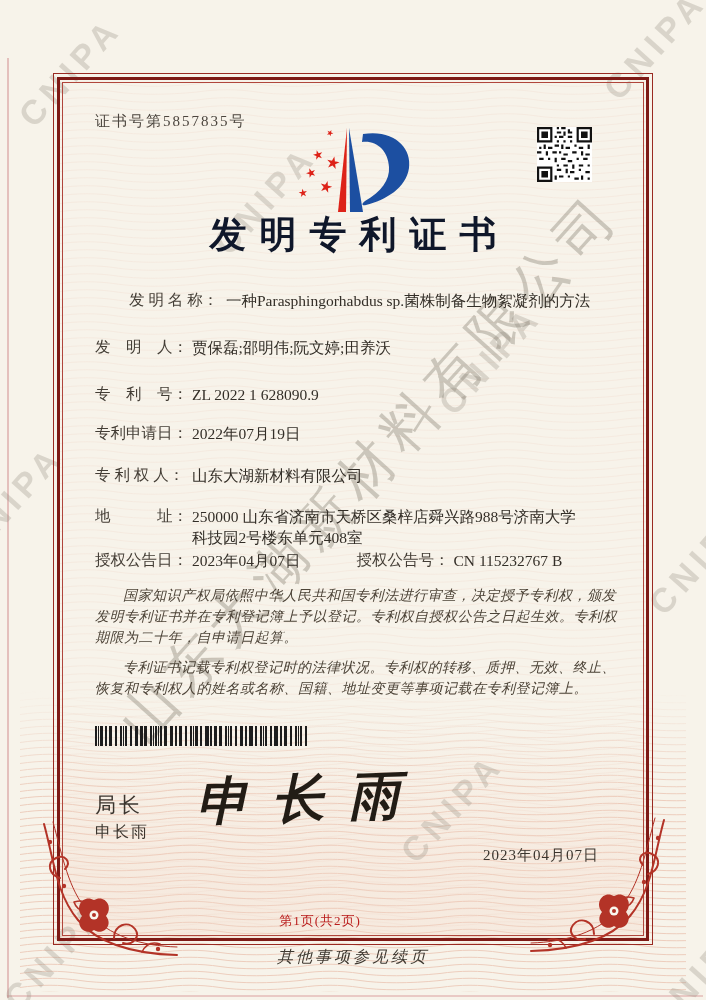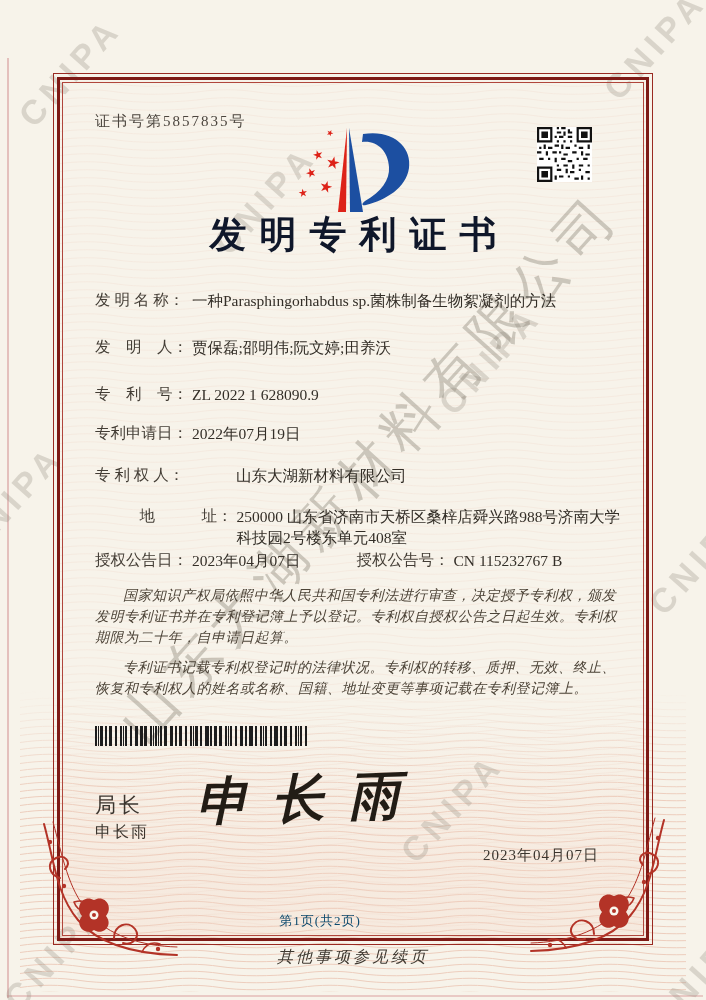--- a/index.html
+++ b/index.html
@@ -57,21 +57,21 @@
       repeating-linear-gradient(90deg,#1d1d1d 0 1px,rgba(0,0,0,0) 1px 7px),
       repeating-linear-gradient(90deg,rgba(0,0,0,0) 0 3px,#1d1d1d 3px 4px,rgba(0,0,0,0) 4px 11px);}
 
   .signer-title{left:95px;top:791px;font-size:21px;color:#3b352e;letter-spacing:3px;}
   .signer-name{left:95px;top:822px;font-size:16px;color:#3b352e;letter-spacing:2px;}
   .signature{left:196px;top:764px;font-size:52px;font-weight:bold;letter-spacing:24px;
      color:#221c15;transform:rotate(-2deg);font-style:italic;}
 
   .issue-date{left:483px;top:846px;font-size:15px;color:#3b352e;letter-spacing:1px;}
 
-  .page-no{left:60px;top:912px;width:520px;text-align:center;font-size:13px;color:#0c4a6e;letter-spacing:1px;}
+  .page-no{left:60px;top:912px;width:520px;text-align:center;font-size:13px;color:#b91c1c;letter-spacing:1px;}
   .footer-note{left:0;top:947px;width:706px;text-align:center;font-size:16px;font-style:italic;
      color:#3f3931;letter-spacing:3px;}
 
   .corner{width:150px;height:150px;}
   .corner-right{transform:scaleX(-1);}
 </style>
 </head>
 <body>
 
 <svg class="abs waves1">
@@ -142,41 +142,41 @@
              M1,14h2v1h-2z M5,14h1v1h-1z M8,14h1v2h-1z M11,14h2v1h-2z M14,15h2v1h-2z M18,14h1v1h-1z
              M21,14h2v1h-2z
              M9,17h1v1h-1z M12,17h2v1h-2z M16,17h1v2h-1z M19,17h2v1h-2z M23,17h1v1h-1z
              M9,19h2v1h-2z M13,19h1v2h-1z M15,20h2v1h-2z M19,19h1v1h-1z M22,20h2v1h-2z
              M8,22h1v2h-1z M10,22h2v1h-2z M14,22h1v1h-1z M17,23h2v1h-2z M20,22h1v2h-1z M23,23h1v1h-1z"></path>
   </g>
 </svg>
 
 <div class="abs title">发明专利证书</div>
 
-<div class="abs frow" style="top:290px;">
+<div class="abs frow" style="top:290px;margin-left:34px;">
   <span class="flabel">发 明 名 称：</span>
   <span class="fvalue">一种Parasphingorhabdus sp.菌株制备生物絮凝剂的方法</span>
 </div>
 <div class="abs frow" style="top:337px;">
   <span class="flabel">发　明　人：</span>
   <span class="fvalue">贾保磊;邵明伟;阮文婷;田养沃</span>
 </div>
 <div class="abs frow" style="top:384px;">
   <span class="flabel">专　利　号：</span>
   <span class="fvalue">ZL 2022 1 628090.9</span>
 </div>
 <div class="abs frow" style="top:423px;">
   <span class="flabel">专利申请日：</span>
   <span class="fvalue">2022年07月19日</span>
 </div>
-<div class="abs frow" style="top:465px;gap:44px;">
+<div class="abs frow" style="top:465px;">
   <span class="flabel">专 利 权 人：</span>
   <span class="fvalue">山东大湖新材料有限公司</span>
 </div>
-<div class="abs frow" style="top:506px;justify-content:flex-end;">
+<div class="abs frow" style="top:506px;">
   <span class="flabel">地　　　址：</span>
   <span class="fvalue">250000 山东省济南市天桥区桑梓店舜兴路988号济南大学
 科技园2号楼东单元408室</span>
 </div>
 <div class="abs frow" style="top:550px;">
   <span class="flabel">授权公告日：</span>
   <span class="fvalue">2023年04月07日</span>
   <span class="pair2">
     <span class="flabel">授权公告号：</span>
     <span class="fvalue">CN 115232767 B</span>

